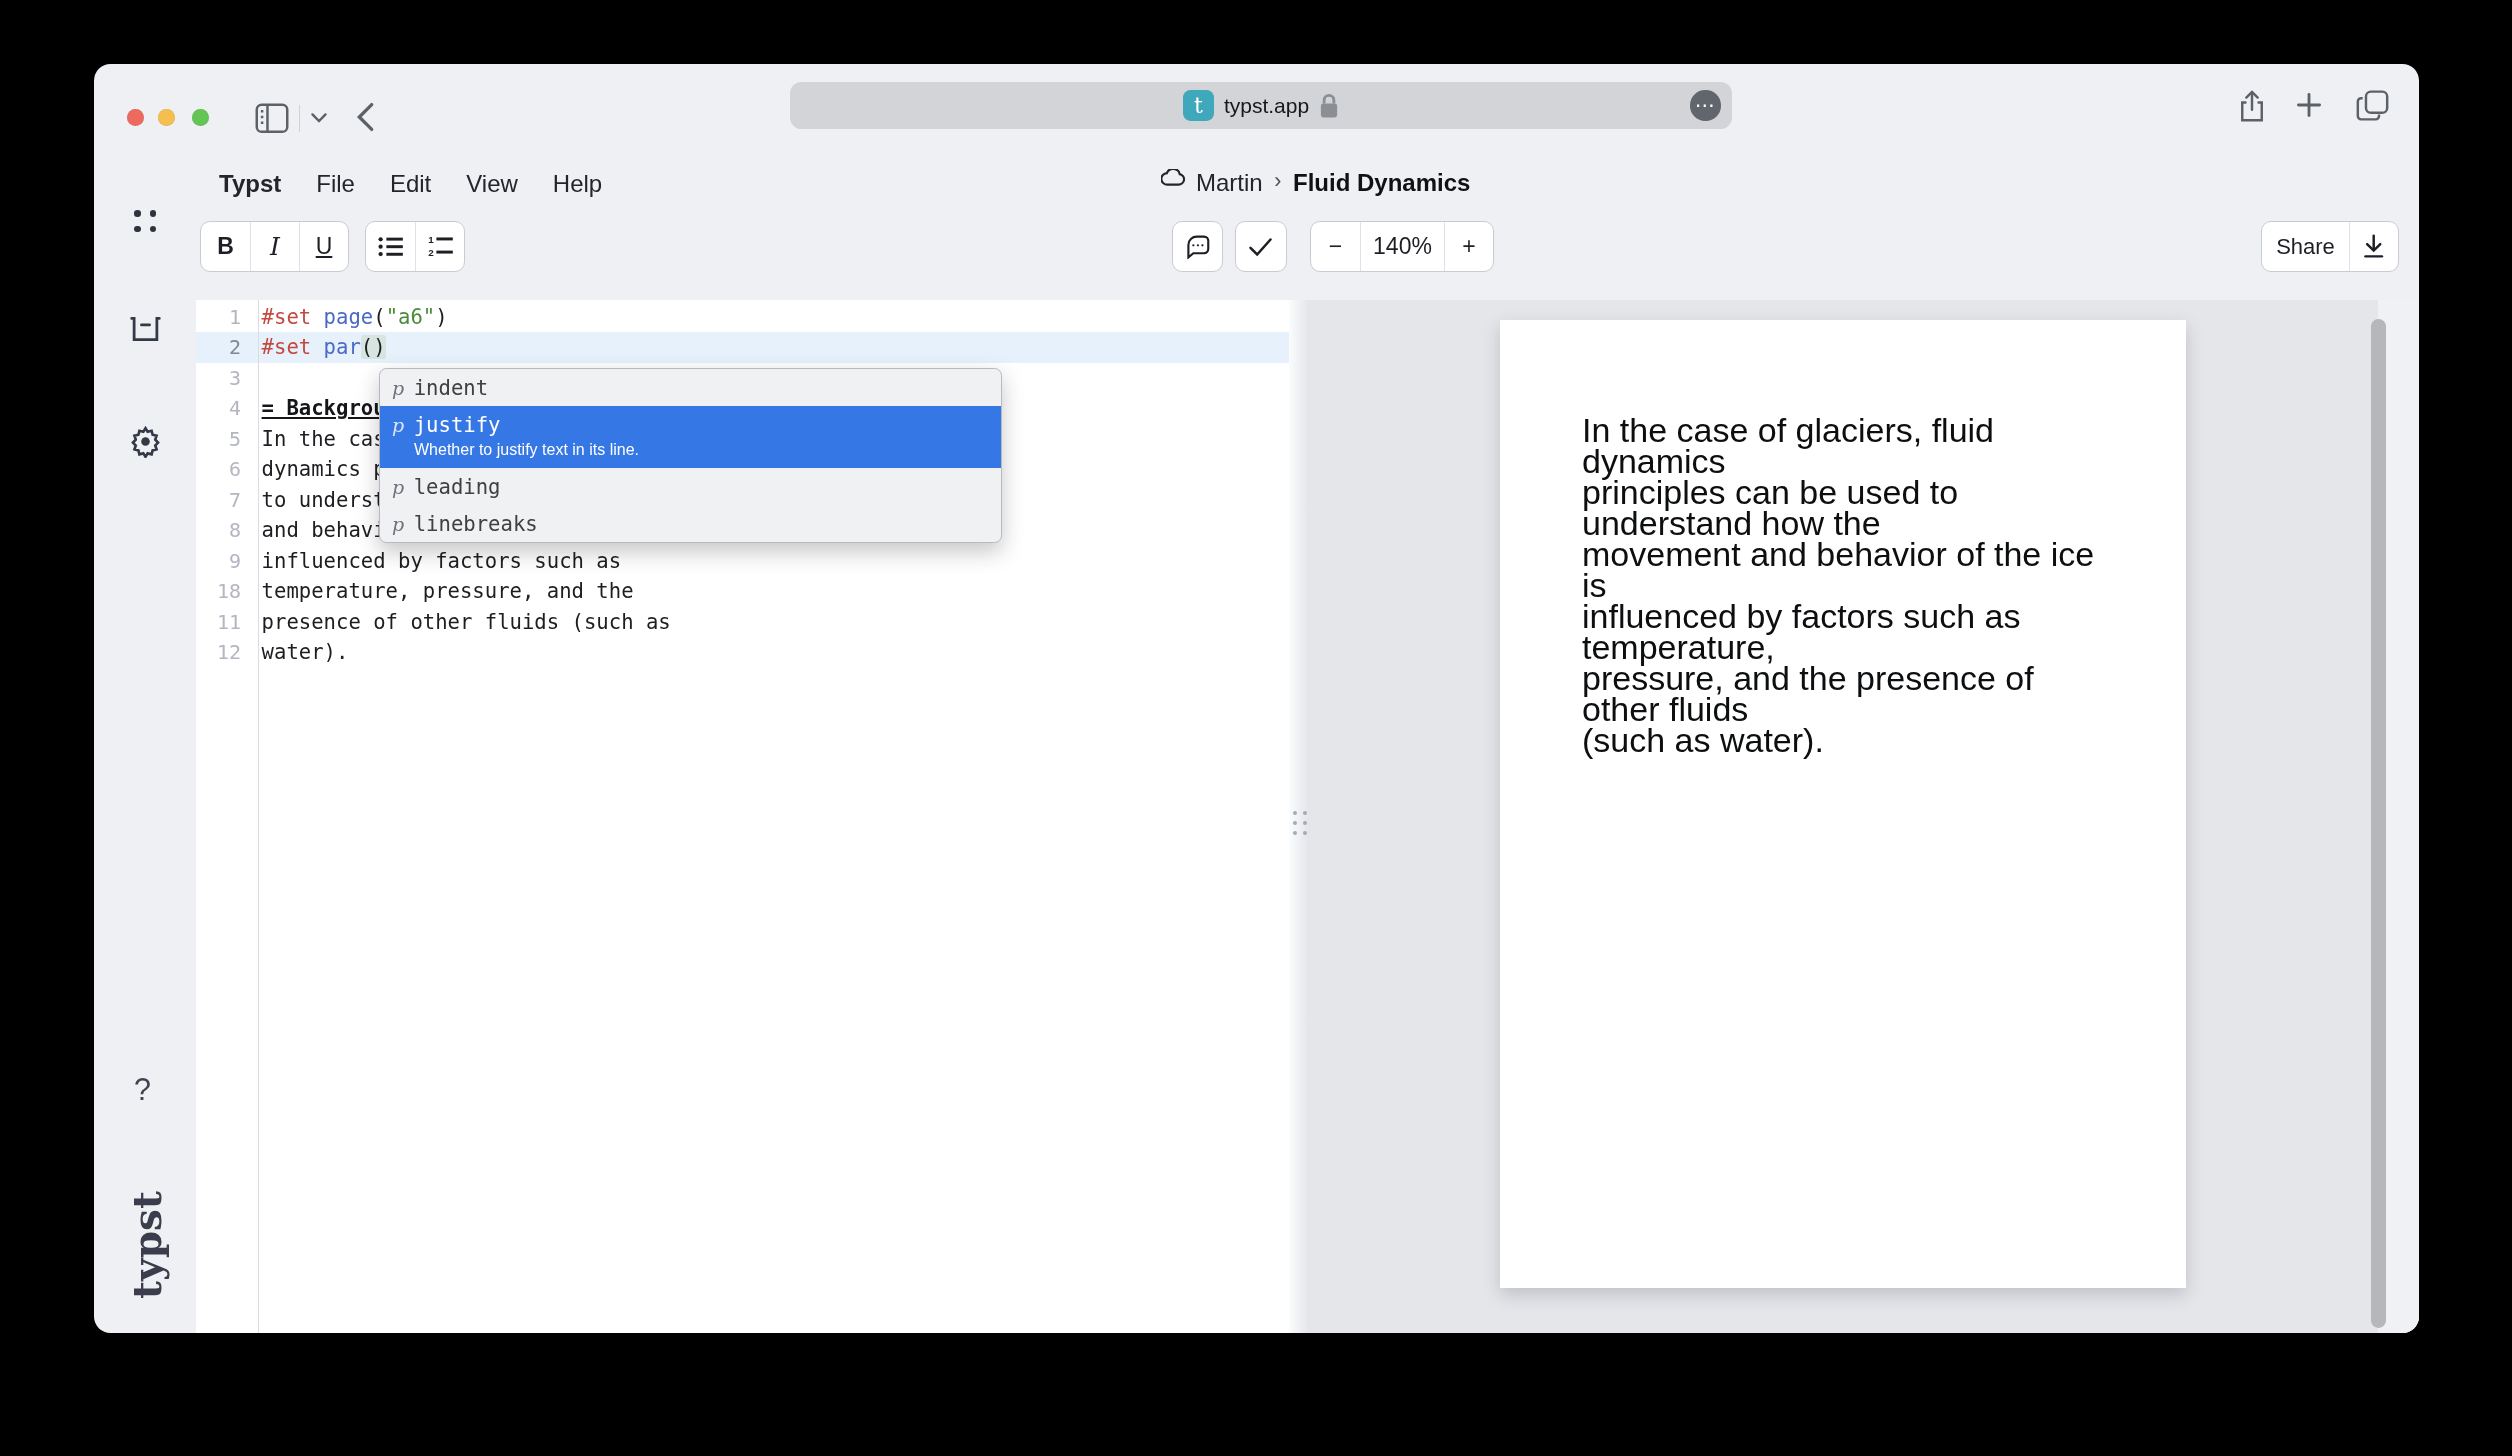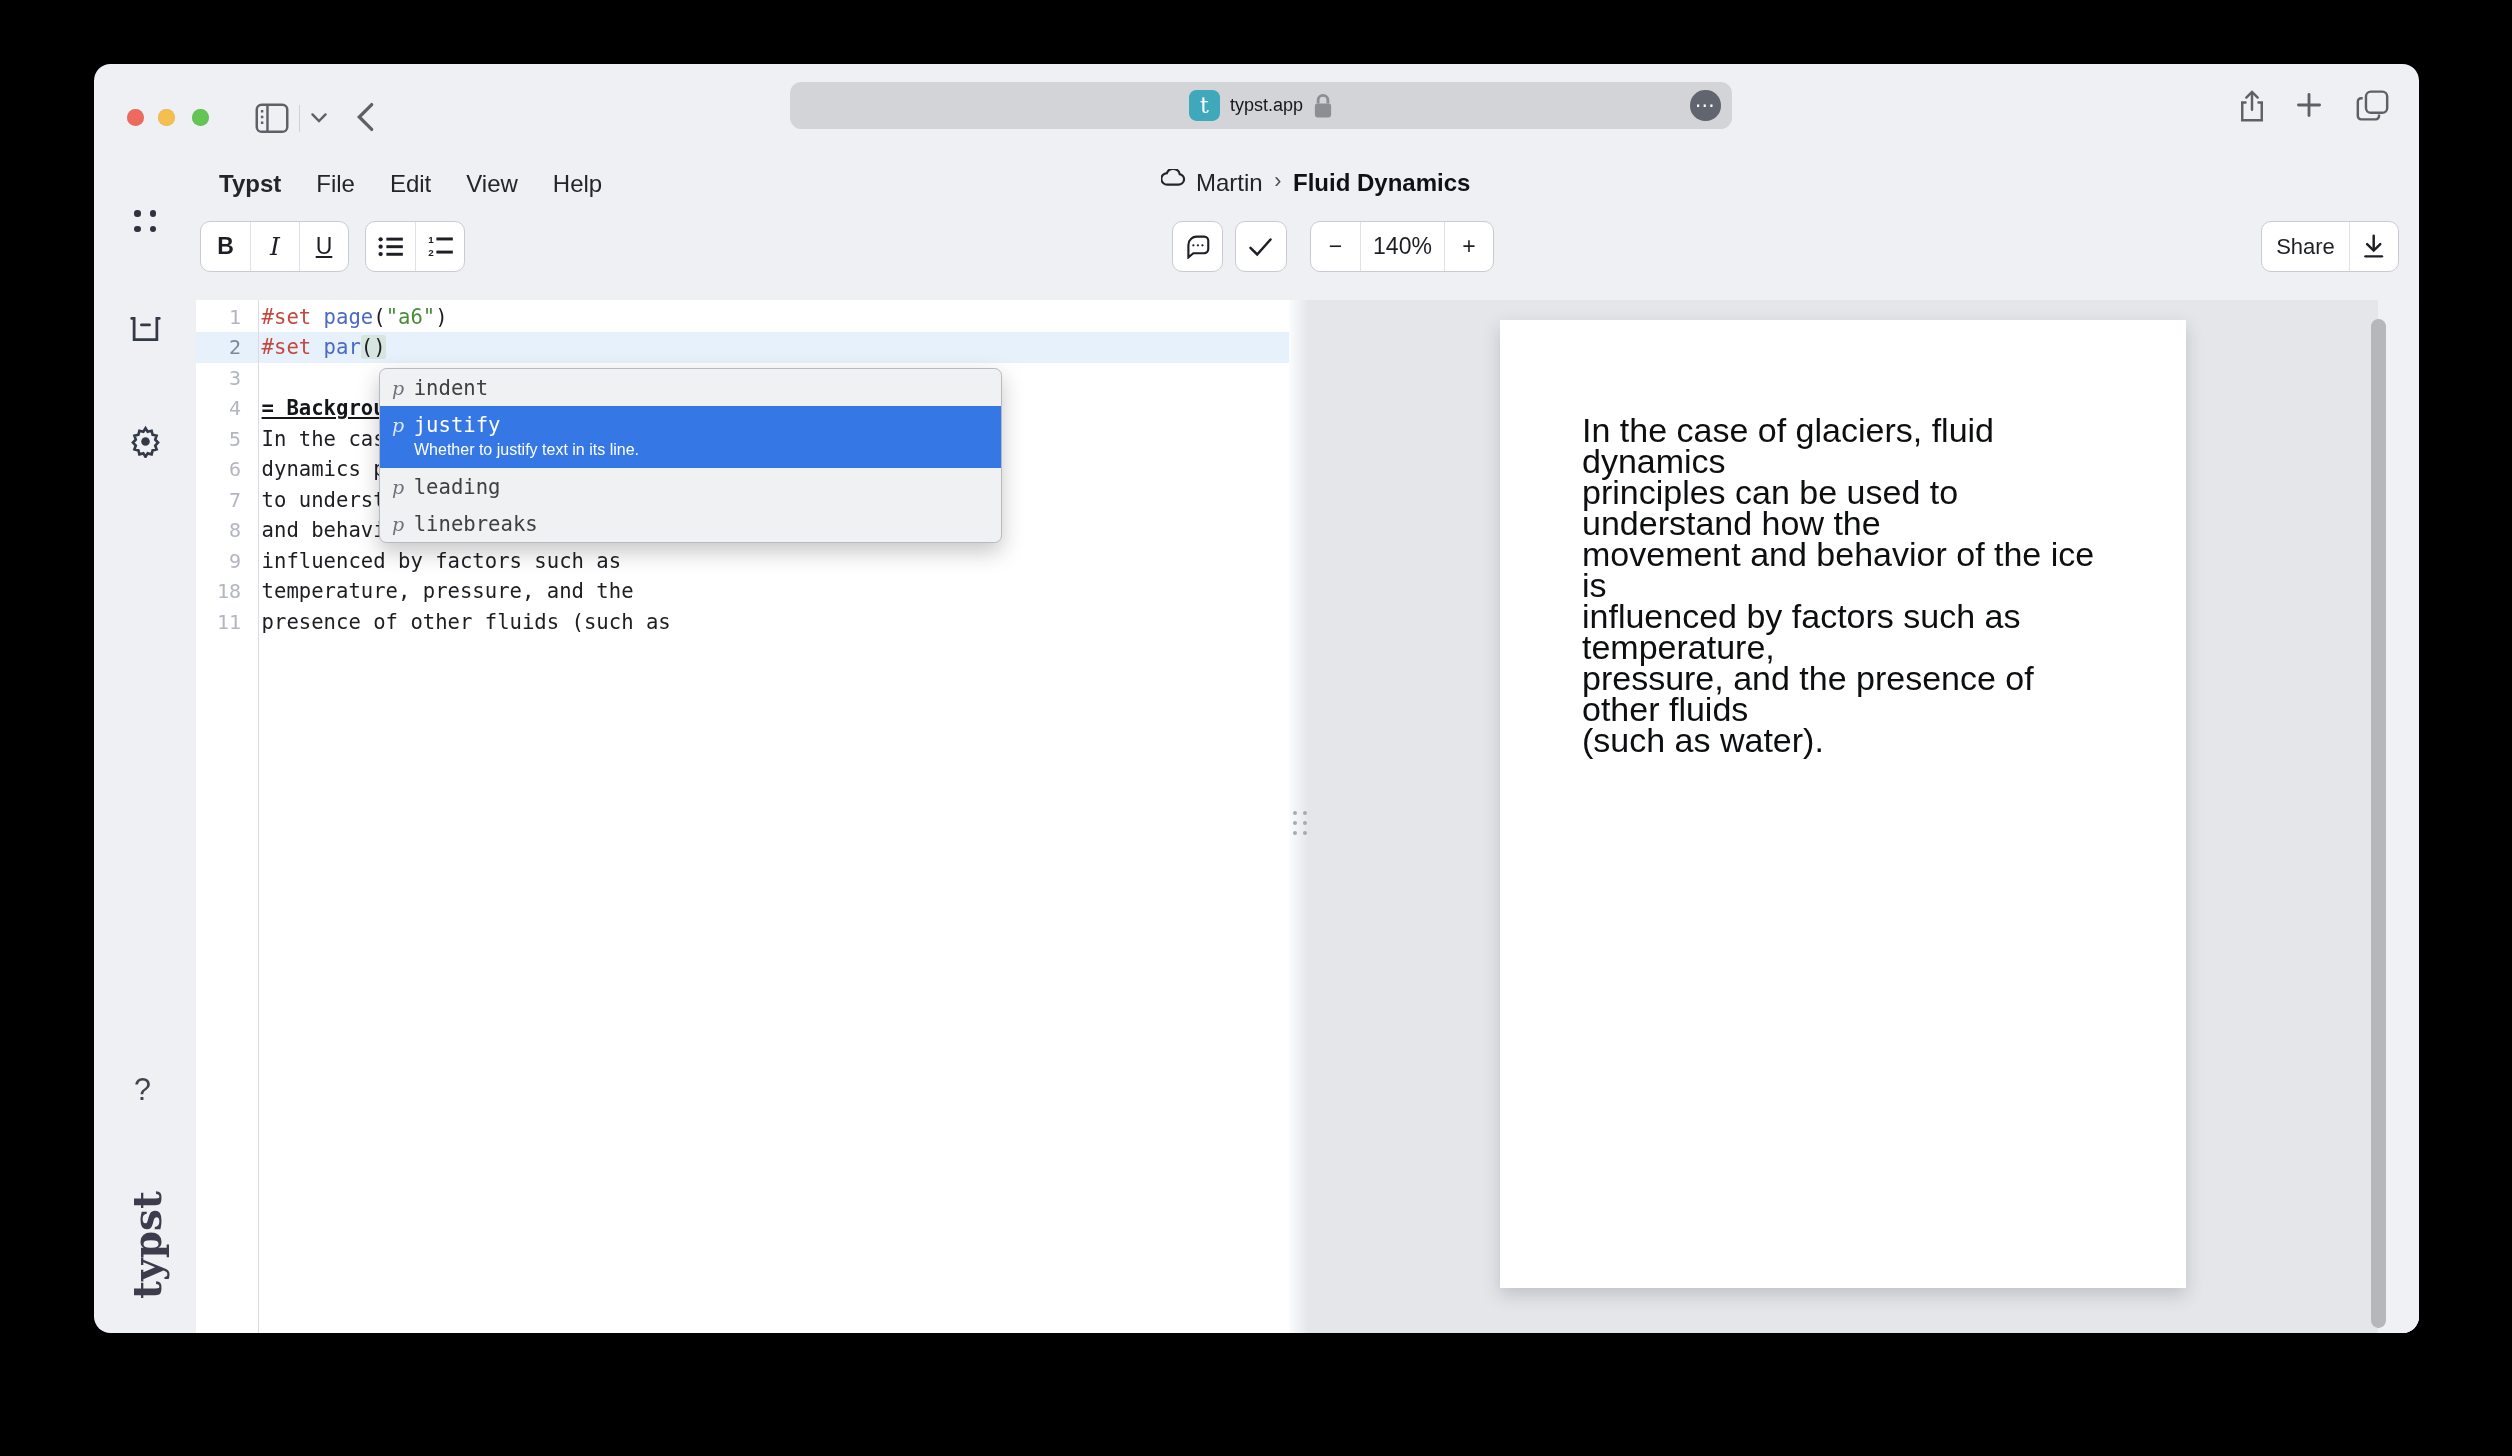--- a/index.html
+++ b/index.html
@@ -15,21 +15,21 @@
   .tl.yellow { left:64px; top:45px; background:#f5bf4f; }
   .tl.green { left:98px; top:45px; background:#62c554; }
 
   .chrome-icon { position:absolute; color:#5d6167; }
   .chrome-divider { position:absolute; left:205px; top:41px; width:0.8px; height:27px; background:#cfd1d5; }
 
   .url-bar { position:absolute; left:696px; top:18px; width:942px; height:47px;
              background:#d2d4d7; border-radius:11.5px; display:flex; align-items:center; justify-content:center; gap:10px; }
   .favicon { width:31px; height:31px; border-radius:7.4px; background:#3fa8ba; color:#fff;
              font-family:"DejaVu Serif",serif; font-size:22px; display:flex; align-items:center; justify-content:center; }
-  .url-text { font-size:18px; color:#17181a; }
+  .url-text { font-size:21px; color:#17181a; }
   .ellipsis-btn { position:absolute; right:11.5px; top:8.2px; width:30.5px; height:30.5px; border-radius:50%;
                   background:#61656d; color:#fff; font-size:20px; letter-spacing:0.8px;
                   display:flex; align-items:center; justify-content:center; }
 
   
   .menubar { position:absolute; left:125px; top:106px; display:flex; gap:35px; font-size:24px; color:#24252b; }
   .menubar .item { cursor:default; }
   .menubar .item.bold { font-weight:bold; }
 
   .breadcrumb { position:absolute; left:1067px; top:105px; display:flex; align-items:flex-start; gap:10px;
@@ -321,20 +321,24 @@
           <span class="ctext"><span class="c-pl">influenced by factors such as</span></span>
         </div>
         <div class="crow">
           <span class="ln">18</span>
           <span class="ctext"><span class="c-pl">temperature, pressure, and the</span></span>
         </div>
         <div class="crow">
           <span class="ln">11</span>
           <span class="ctext"><span class="c-pl">presence of other fluids (such as</span></span>
         </div>
+        <div class="crow">
+          <span class="ln">12</span>
+          <span class="ctext"><span class="c-pl">water).</span></span>
+        </div>
       </div>
     <div class="gutter-line"></div>
   </div>
 
   <div class="pane-divider">
     <span class="drag-handle">
         <i></i>
         <i></i>
         <i></i>
         <i></i>

